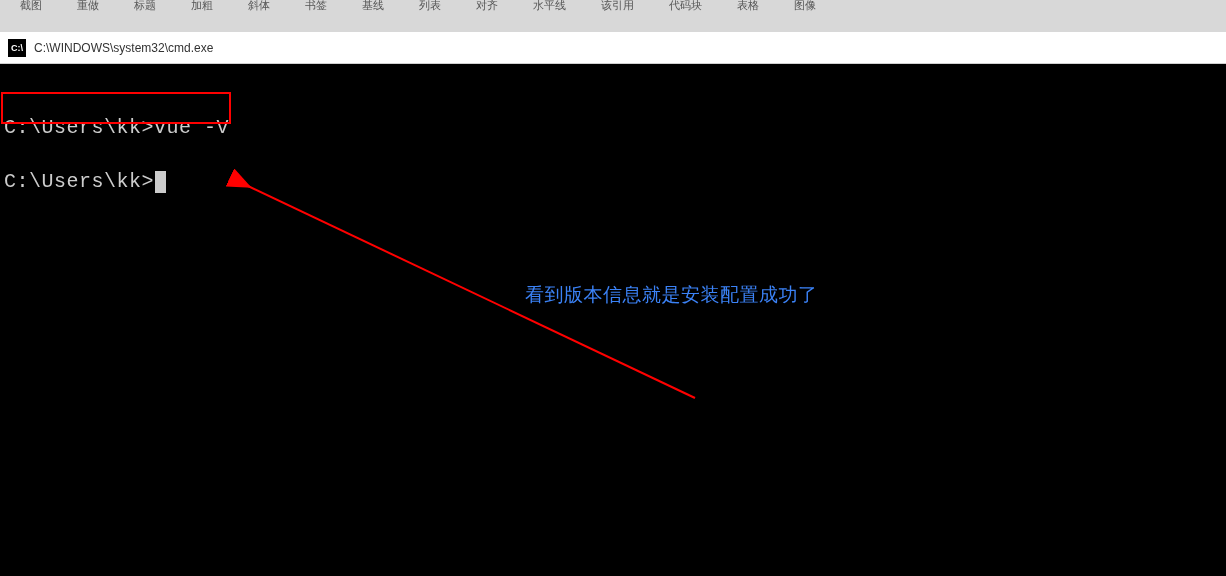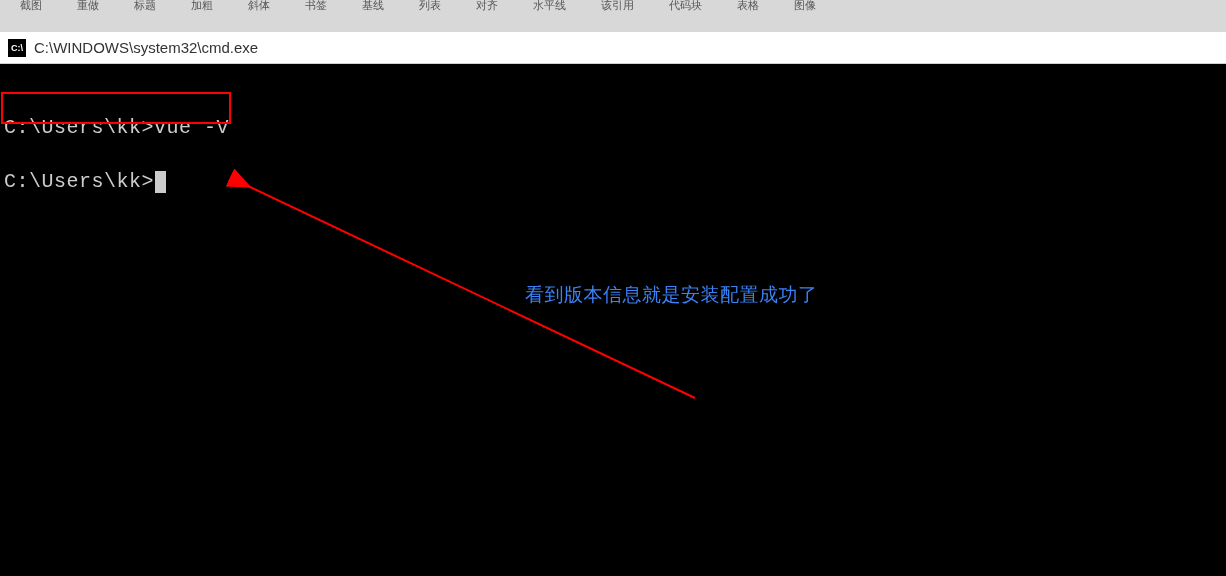--- a/index.html
+++ b/index.html
@@ -49,21 +49,21 @@
       align-items: center;
       justify-content: center;
       font-size: 9px;
       font-weight: bold;
       color: #fff;
       margin-right: 8px;
       font-family: Arial, sans-serif;
     }
     .title-text {
       font-family: "Segoe UI", Arial, sans-serif;
-      font-size: 15px;
+      font-size: 12px;
       color: #333;
     }
     .terminal {
       background: #000000;
       color: #cccccc;
       font-size: 20px;
       padding: 24px 0;
       height: calc(100% - 44px);
       letter-spacing: 0.5px;
       line-height: 1.4;

